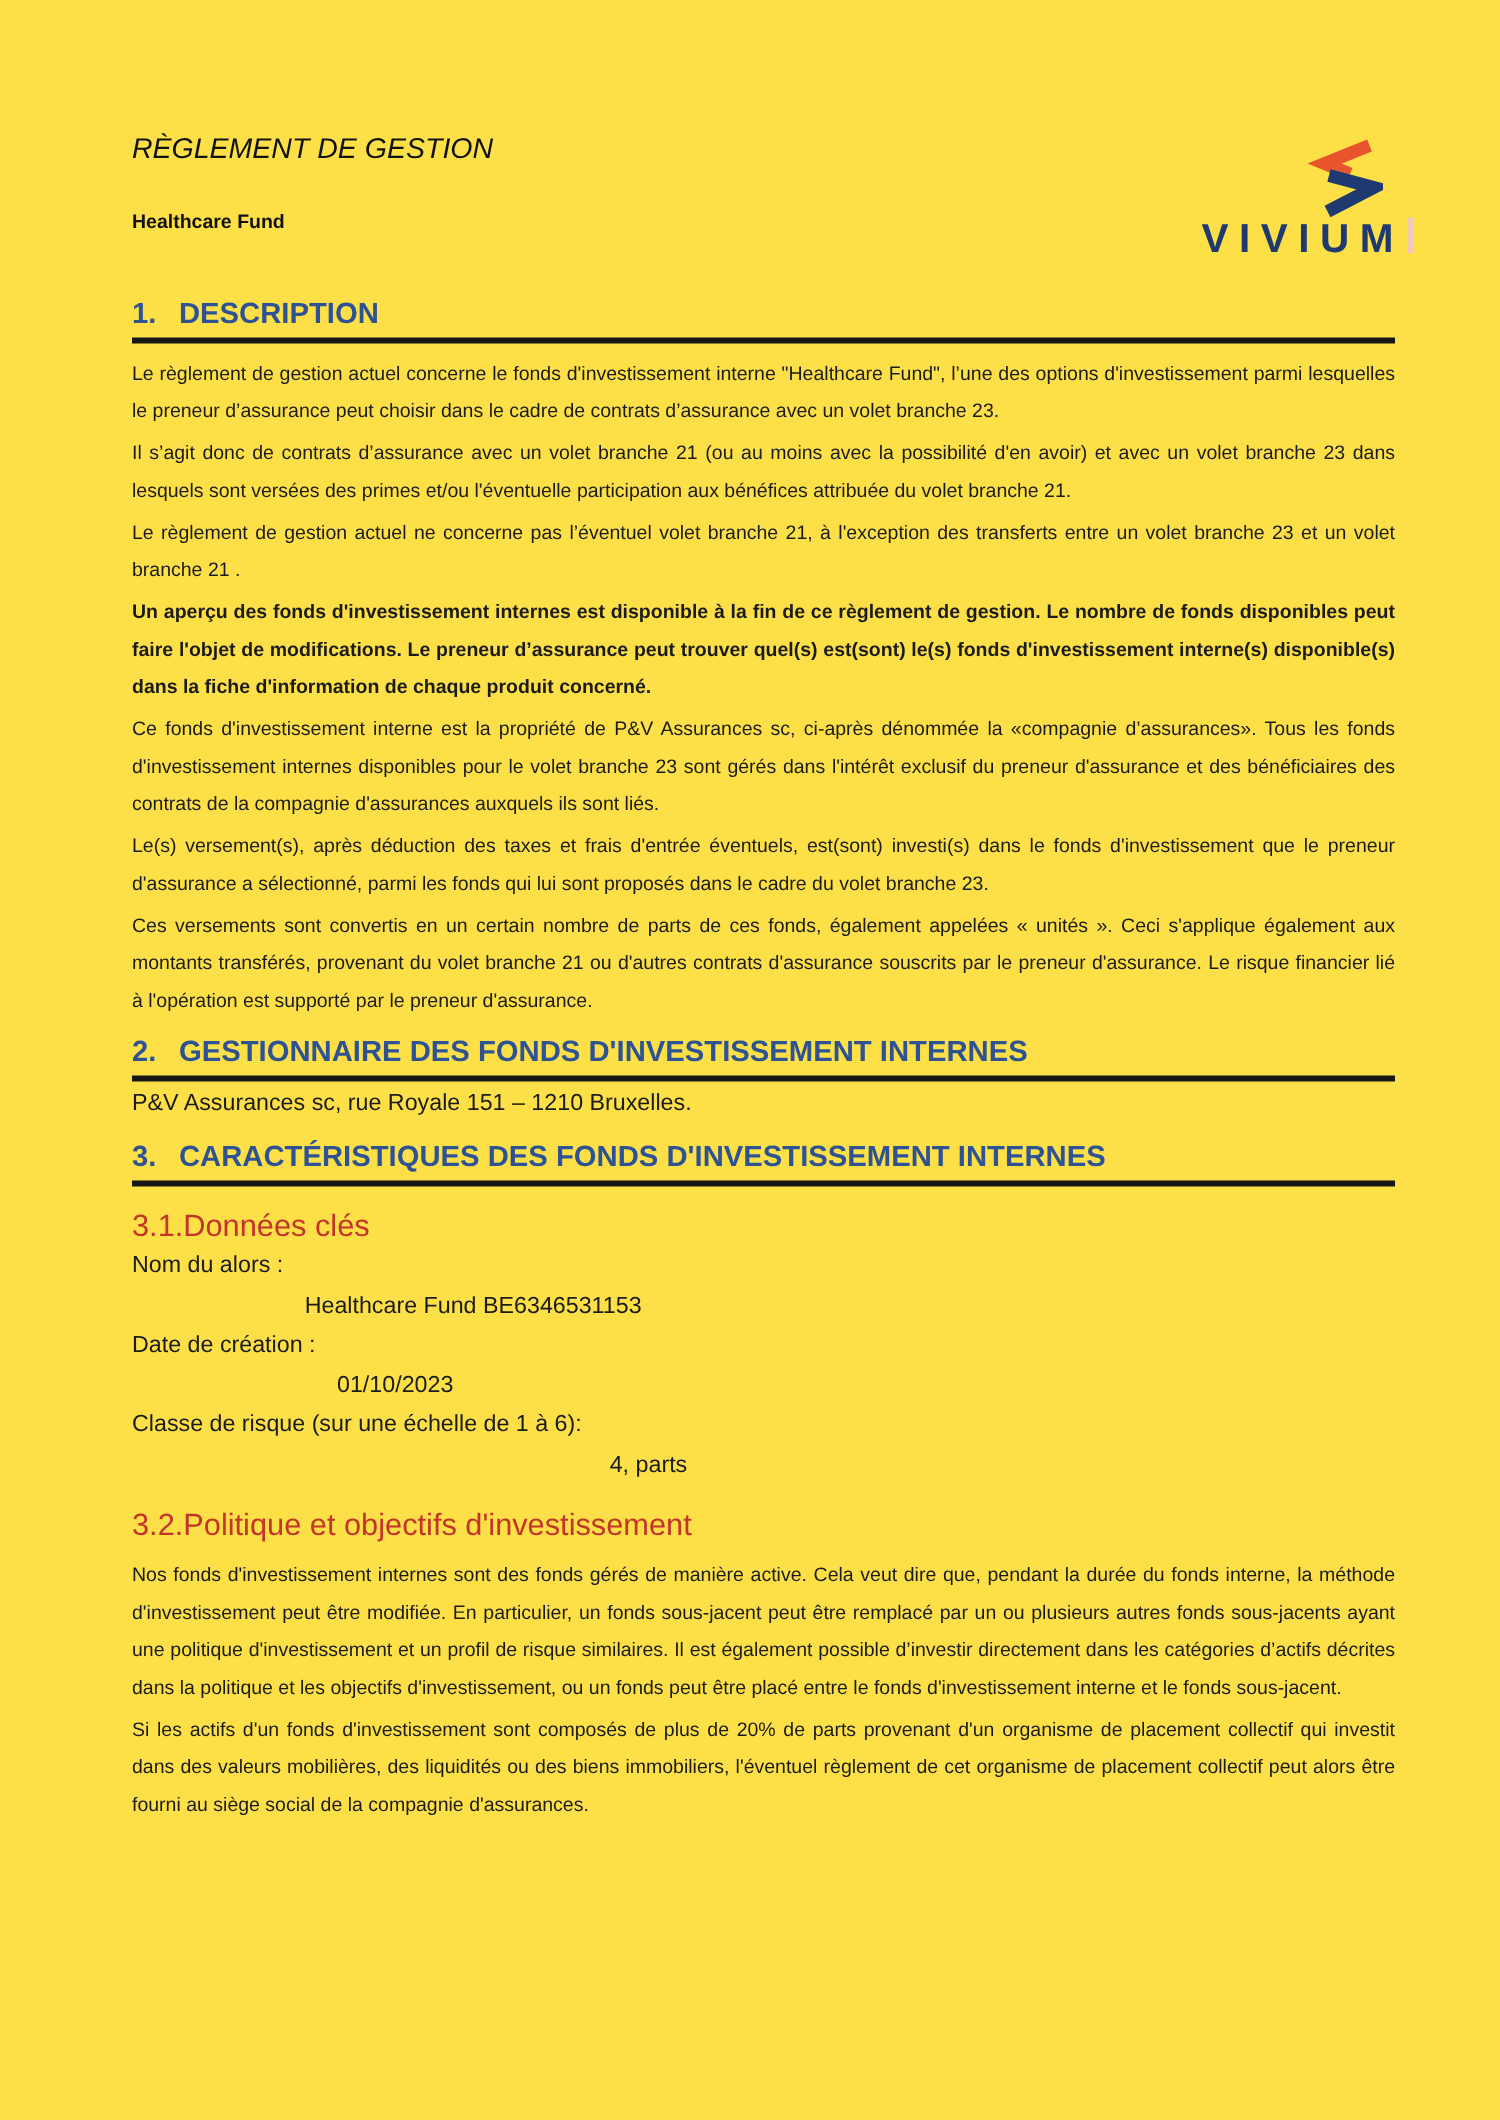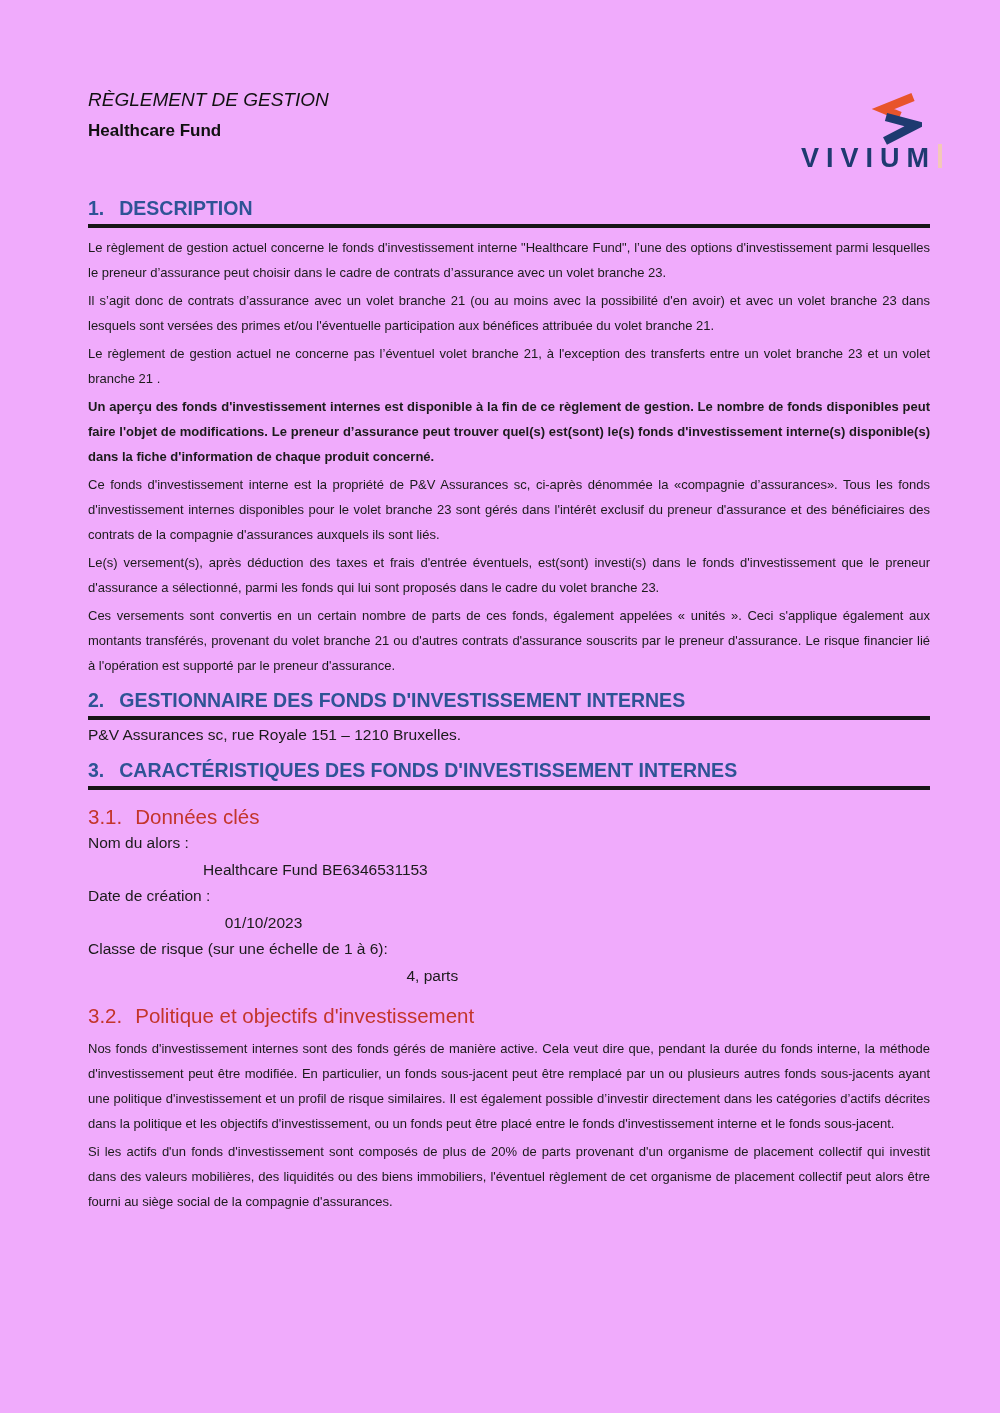--- a/index.html
+++ b/index.html
@@ -1,44 +1,44 @@
 <!DOCTYPE html>
 <html lang="fr"><head>
 <meta charset="utf-8">
 <style>
   html,body{margin:0;padding:0;background:#ffffff;}
   .page{
     position:relative;
     width:1000px;height:1413px;
-    background:#f0abfc;
+    background:#fde047;
     box-sizing:border-box;
     padding:88px 70px 0 88px;
     font-family:"Liberation Sans",sans-serif;
     color:#1b1b1b;
     overflow:hidden;
   }
   
   .header{display:flex;justify-content:space-between;align-items:flex-start;min-height:74px;}
   .doc-type{font-style:italic;font-size:19px;line-height:24px;color:#111;}
-  .fund-name{font-weight:bold;font-size:17px;line-height:24px;margin-top:7px;color:#111;}
+  .fund-name{font-weight:bold;font-size:13px;line-height:24px;margin-top:24px;color:#111;}
   .logo{display:flex;flex-direction:column;align-items:center;margin-top:4px;margin-right:-12px;position:relative;}
   .logo-icon{margin-left:70px;margin-bottom:-6px;}
   .wordmark-row{display:flex;align-items:flex-start;margin-left:21px;}
   .wordmark{font-weight:bold;font-size:27px;letter-spacing:7px;color:#1E3A70;line-height:28px;}
   .accent-bar{width:4px;height:24px;background:#F4C8B8;margin-left:2px;}
   
   .sec-head{
     display:flex;gap:15px;
     color:#2E5395;font-weight:bold;font-size:19.5px;line-height:24px;
     border-bottom:4px solid #161616;padding-bottom:4px;
   }
   .sec-head.first{margin-top:24px;}
   .sec-head.later{margin-top:10px;}
   
-  .sub-head{display:flex;gap:13px;color:#C3352B;font-size:20.5px;line-height:26px;margin-top:14px;}
+  .sub-head{display:flex;color:#C3352B;font-size:20.5px;line-height:26px;margin-top:14px;}
   
   .body-block{margin-top:7px;}
   p.body{font-size:13px;line-height:25px;text-align:justify;margin:0 0 3px 0;}
   p.body.bold{font-weight:bold;}
   .plain-line{font-size:15.5px;line-height:26px;margin:2px 0;}
   .kv{display:flex;font-size:15.5px;line-height:26px;}
   .kv .lbl{white-space:pre;}
   .kv .val{margin-left:10px;white-space:pre;margin-top:27px;}
 </style>
 </head>

